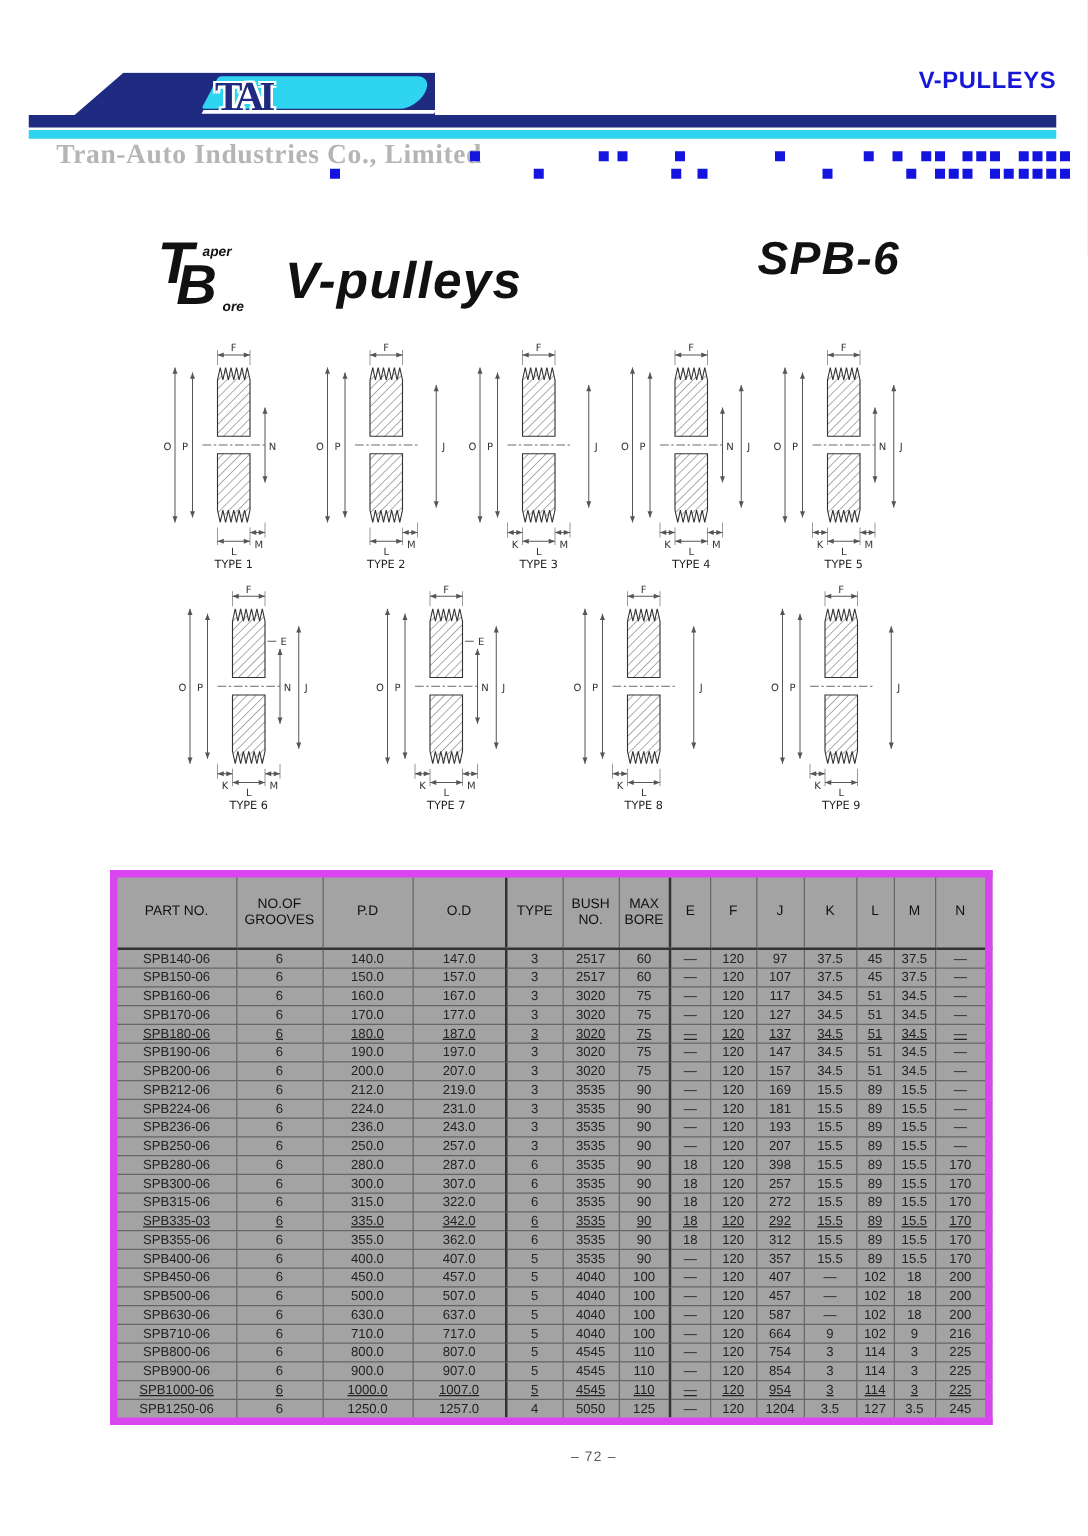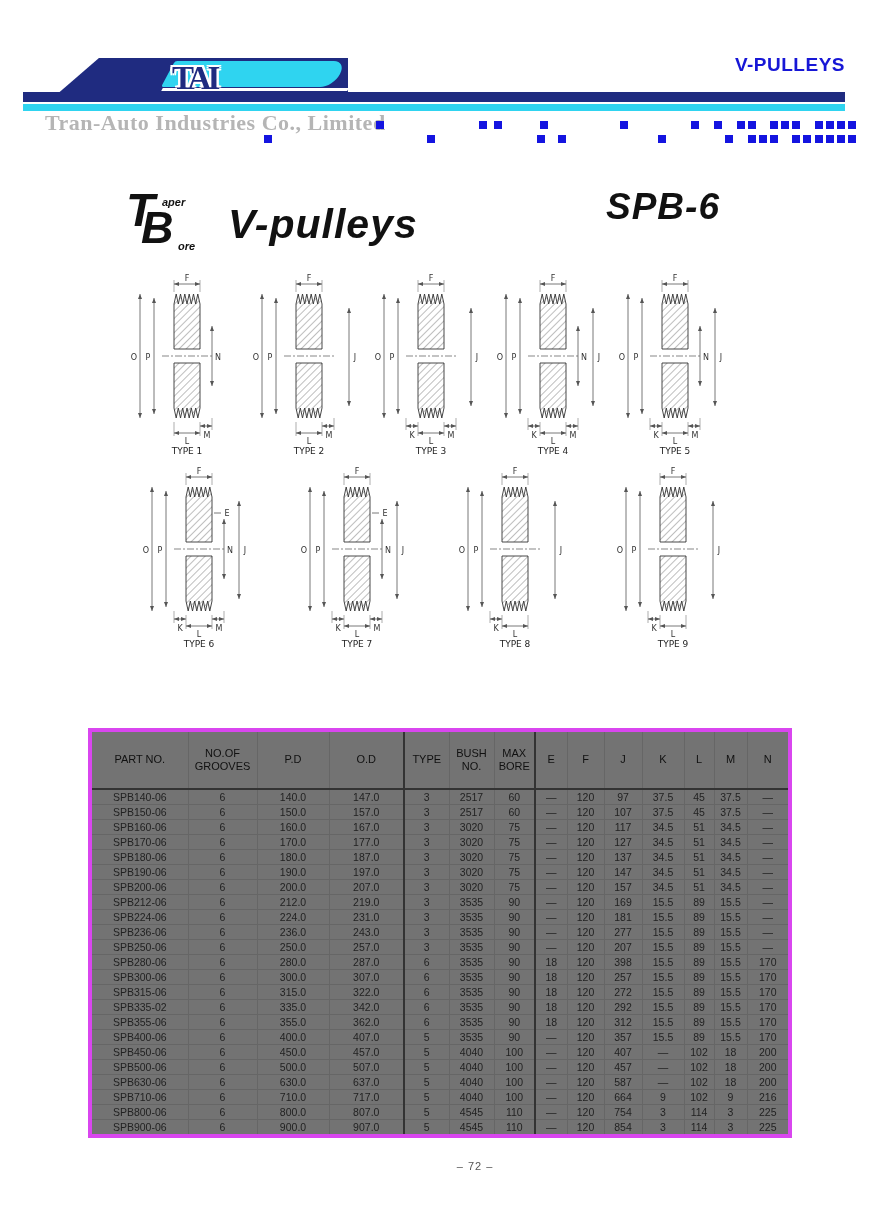--- a/index.html
+++ b/index.html
@@ -42,27 +42,27 @@
   #diagrams-row2{left:140px;top:465px;gap:46px;}
   .diagram svg{display:block;}
   .dim{stroke:#555;stroke-width:0.8;fill:none;}
   .ext{stroke:#777;stroke-width:0.6;fill:none;}
   .ah{fill:#555;}
   .dl{font-family:"DejaVu Sans",sans-serif;font-size:8px;fill:#333;text-anchor:middle;}
   .cap{font-family:"DejaVu Sans",sans-serif;font-size:9px;fill:#222;text-anchor:middle;}
   .bodyline{stroke:#333;stroke-width:0.9;}
 
   
-  #spec-table{position:absolute;left:88px;top:728px;border-collapse:collapse;table-layout:fixed;
-              background:#737373;border:4px solid #d946ef;}
+  #spec-table{position:absolute;left:88px;top:696px;border-collapse:collapse;table-layout:fixed;
+              background:#a3a3a3;border:6px solid #d946ef;}
   #spec-table th,#spec-table td{border:1px solid #666;text-align:center;padding:0;overflow:hidden;}
   #spec-table th{height:56px;font-weight:normal;font-size:11px;line-height:1.2;white-space:pre-line;
                  border-bottom:2px solid #333;color:#111;}
   #spec-table td{height:14px;line-height:14px;font-size:10.5px;color:#222;}
-  tr.ge td{border-bottom:2px solid #333;}
+  tr.ge td{border-bottom:2px solid #333;text-decoration:underline;}
   tr.gd td{border-bottom:2px dashed #555;}
   .bl2{border-left:2px solid #333 !important;}
 
   
   .page-footer{position:absolute;left:0;top:1160px;width:100%;text-align:center;
                font-size:11px;color:#555;letter-spacing:1px;padding-left:40px;}
 </style>
 </head>
 <body>
 
@@ -746,21 +746,21 @@
         <tr class="gd">
           <td>SPB236-06</td>
           <td>6</td>
           <td>236.0</td>
           <td>243.0</td>
           <td class="bl2">3</td>
           <td>3535</td>
           <td>90</td>
           <td class="bl2">—</td>
           <td>120</td>
-          <td>277</td>
+          <td>193</td>
           <td>15.5</td>
           <td>89</td>
           <td>15.5</td>
           <td>—</td>
         </tr>
         <tr>
           <td>SPB250-06</td>
           <td>6</td>
           <td>250.0</td>
           <td>257.0</td>
@@ -817,21 +817,21 @@
           <td>90</td>
           <td class="bl2">18</td>
           <td>120</td>
           <td>272</td>
           <td>15.5</td>
           <td>89</td>
           <td>15.5</td>
           <td>170</td>
         </tr>
         <tr class="ge">
-          <td>SPB335-02</td>
+          <td>SPB335-03</td>
           <td>6</td>
           <td>335.0</td>
           <td>342.0</td>
           <td class="bl2">6</td>
           <td>3535</td>
           <td>90</td>
           <td class="bl2">18</td>
           <td>120</td>
           <td>292</td>
           <td>15.5</td>
@@ -960,20 +960,52 @@
           <td>4545</td>
           <td>110</td>
           <td class="bl2">—</td>
           <td>120</td>
           <td>854</td>
           <td>3</td>
           <td>114</td>
           <td>3</td>
           <td>225</td>
         </tr>
+        <tr class="ge">
+          <td>SPB1000-06</td>
+          <td>6</td>
+          <td>1000.0</td>
+          <td>1007.0</td>
+          <td class="bl2">5</td>
+          <td>4545</td>
+          <td>110</td>
+          <td class="bl2">—</td>
+          <td>120</td>
+          <td>954</td>
+          <td>3</td>
+          <td>114</td>
+          <td>3</td>
+          <td>225</td>
+        </tr>
+        <tr>
+          <td>SPB1250-06</td>
+          <td>6</td>
+          <td>1250.0</td>
+          <td>1257.0</td>
+          <td class="bl2">4</td>
+          <td>5050</td>
+          <td>125</td>
+          <td class="bl2">—</td>
+          <td>120</td>
+          <td>1204</td>
+          <td>3.5</td>
+          <td>127</td>
+          <td>3.5</td>
+          <td>245</td>
+        </tr>
       </tbody>
     </table>
 
   <div class="page-footer">
     <span>– 72 –</span>
   </div>
 
 </div>
 
 </body></html>

